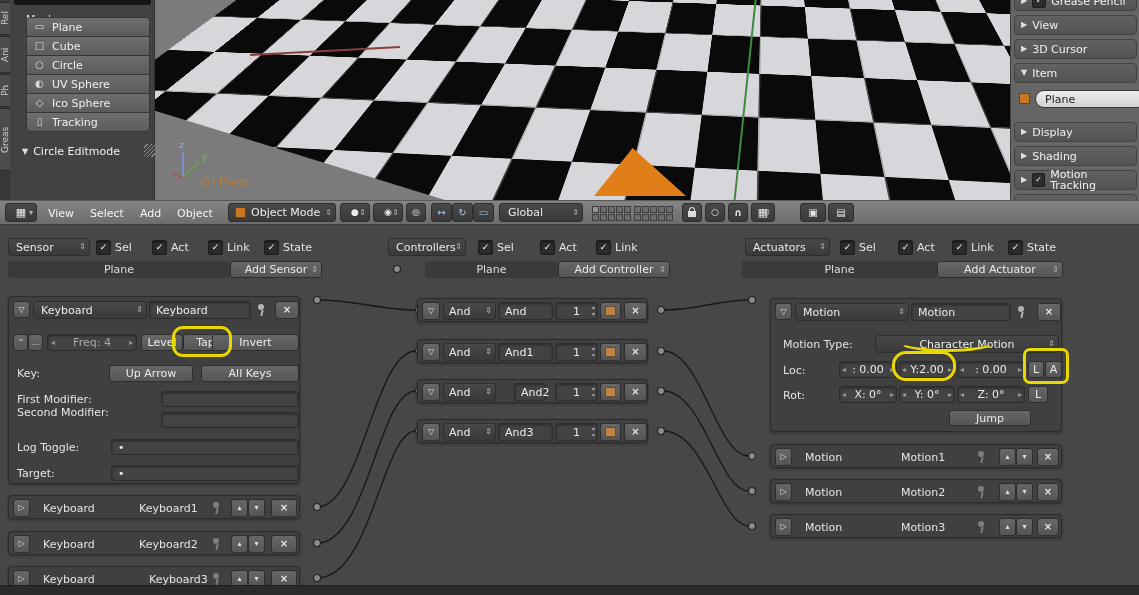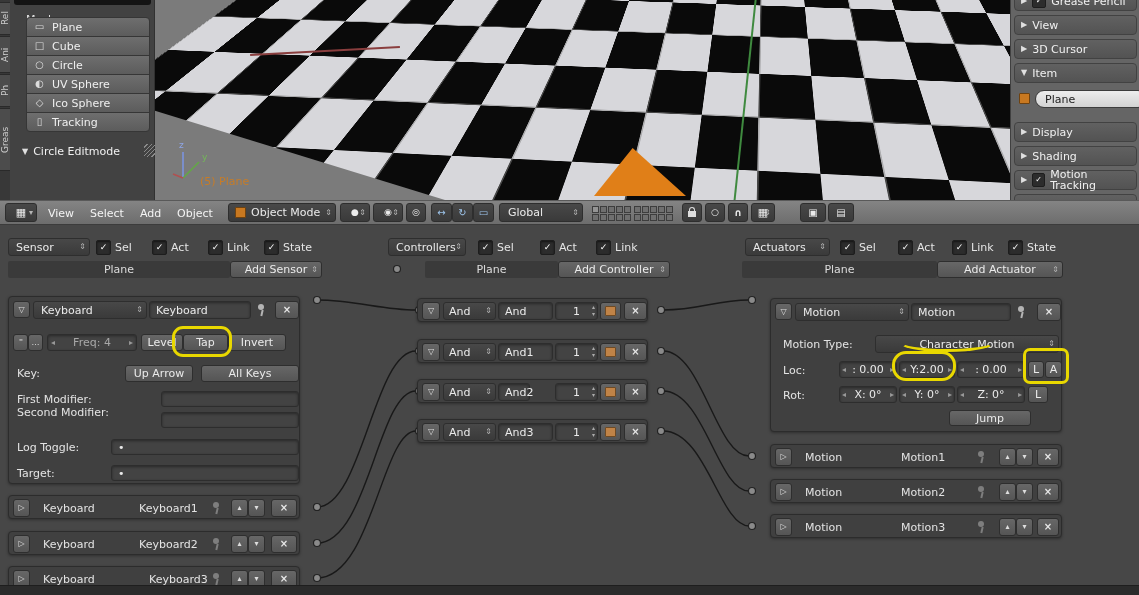--- a/index.html
+++ b/index.html
@@ -436,26 +436,26 @@
       <div class="fld num" style="left:38px;top:37px;width:90px;color:#a8a8a8">
         <span class="ar" style="left:3px">◂</span>
         <span>Freq:</span>&nbsp;<span>4</span>
         <span class="ar" style="right:3px">▸</span></div>
       <div class="btn" style="left:132px;top:37px;width:42px">
         <span>Level</span>
         </div>
       <div class="btn" style="left:174px;top:37px;width:45px">
         <span>Tap</span>
         </div>
-      <div class="btn" style="left:219px;top:37px;width:58px">
+      <div class="btn" style="left:203px;top:37px;width:87px">
         <span>Invert</span>
         </div>
 
       <span class="lbl" style="left:8px;top:71px">Key:</span>
-      <div class="btn" style="left:116px;top:68px;width:68px">
+      <div class="btn" style="left:100px;top:68px;width:84px">
         <span>Up Arrow</span>
         </div>
       <div class="btn" style="left:192px;top:68px;width:98px">
         <span>All Keys</span>
         </div>
 
       <span class="lbl" style="left:8px;top:97px">First Modifier:</span>
       <div class="fld" style="left:152px;top:94px;width:138px;height:16px"></div>
       <span class="lbl" style="left:8px;top:110px">Second Modifier:</span>
       <div class="fld" style="left:152px;top:115px;width:138px;height:16px"></div>
@@ -572,21 +572,21 @@
         </span>
     </div>
     <div class="brick" style="left:417px;top:154px;width:231px;height:24px">
       <span class="sq" style="left:4px;top:3px;height:18px;width:18px">
           <i>▽</i>
         </span>
       <div class="btn dd" style="left:25px;top:3px;width:53px;height:18px;justify-content:flex-start;padding:0 5px">
         <span>And</span>
         <span class="ddar">⇕</span>
         </div>
-      <div class="fld" style="left:80px;top:3px;width:32px;height:18px">
+      <div class="fld" style="left:96px;top:3px;width:32px;height:18px">
         <span>And2</span>
         </div>
       <div class="fld num" style="left:137px;top:3px;width:43px;height:18px">
         <span>1</span>
         <span class="spin">
             <i>▴</i>
             <i>▾</i>
           </span>
         </div>
       <span class="sq" style="left:182px;top:3px;width:21px;height:18px">

